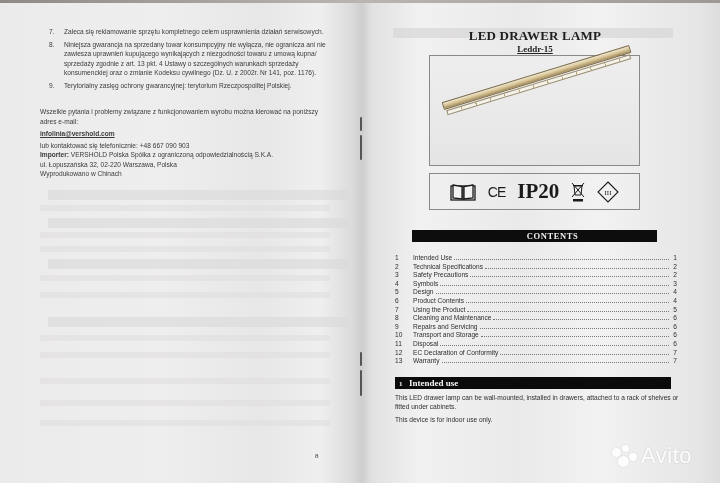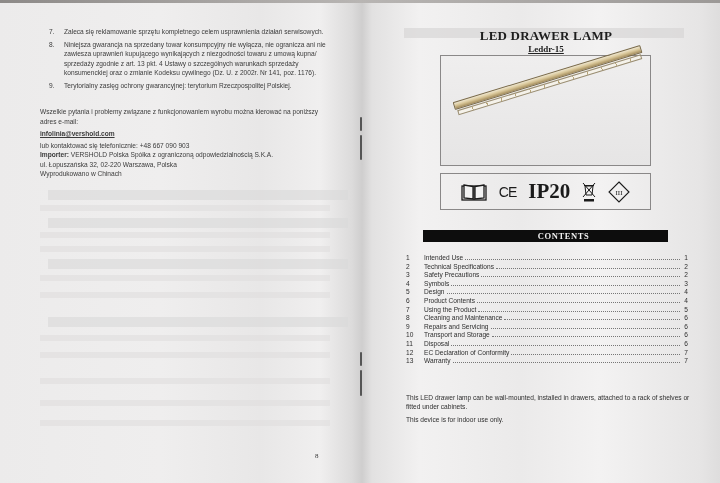--- a/index.html
+++ b/index.html
@@ -39,21 +39,21 @@
   .pl-email { font-weight: bold; text-decoration: underline; }
   .pl-bold { font-weight: bold; }
   .page-number {
     position: absolute; left: 315px; top: 452px; font-size: 7px;
     font-family: "Liberation Serif", serif; color: #333;
   }
   .staple {
     position: absolute; width: 2px; background: #555; border-radius: 1px;
   }
   
-  .right-page { position: absolute; left: 372px; top: 0; width: 348px; height: 385px; }
+  .right-page { position: absolute; left: 361px; top: 0; width: 348px; height: 385px; }
   .rp-ghost-header {
     position: absolute; left: 32px; top: 28px; width: 280px; height: 10px; background: #d7d6d6; opacity: .7;
   }
   .rp-title {
     position: absolute; left: 0; top: 28px; width: 348px; text-align: center;
     font-family: "Liberation Serif", serif; font-weight: bold; font-size: 13px; color: #1d1d1d;
     letter-spacing: .2px;
   }
   .rp-subtitle {
     position: absolute; left: 0; top: 44px; width: 348px; text-align: center;
@@ -279,19 +279,31 @@
           <span class="toc-page">7</span>
         </div>
       <div class="toc-row">
           <span class="toc-num">13</span>
           <span class="toc-label">Warranty</span>
           <span class="toc-dots"></span>
           <span class="toc-page">7</span>
         </div>
     </div>
 
+    <div class="section-bar">
+      <span class="section-num">1</span><span>Intended use</span>
+    </div>
     <div class="section-body">
       <p>This LED drawer lamp can be wall-mounted, installed in drawers, attached to a rack of shelves or fitted under cabinets.</p>
       <p>This device is for indoor use only.</p>
     </div>
   </div>
 
+  <div class="watermark">
+    <div class="wm-dots">
+      <span class="wm-dot" style="left:0;top:3px;width:9px;height:9px"></span>
+      <span class="wm-dot" style="left:10px;top:0;width:7px;height:7px"></span>
+      <span class="wm-dot" style="left:6px;top:11px;width:11px;height:11px"></span>
+      <span class="wm-dot" style="left:17px;top:8px;width:8px;height:8px"></span>
+    </div>
+    <span class="wm-text">Avito</span>
+  </div>
 </div>
 
 </body></html>

